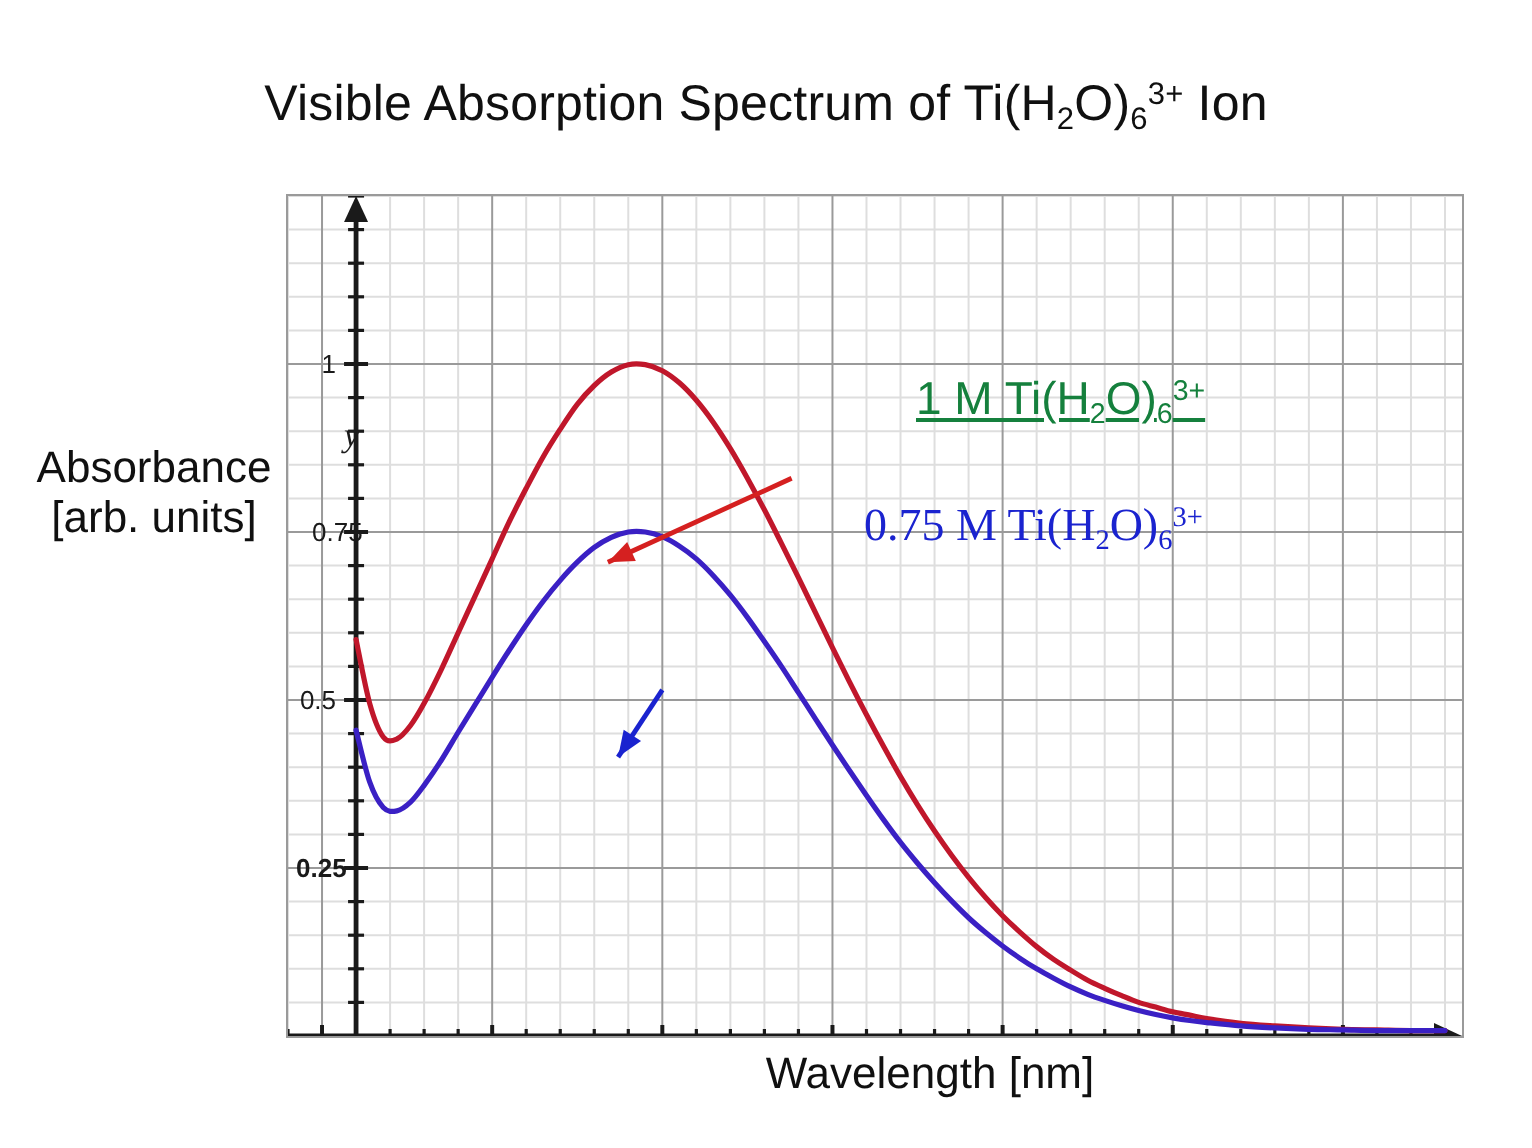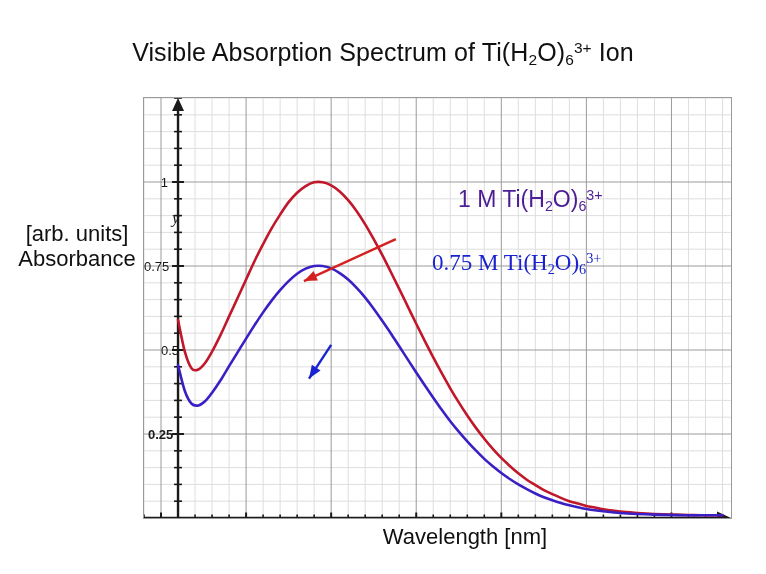--- a/index.html
+++ b/index.html
@@ -85,33 +85,33 @@
   }
 
   .series-label {
     position: absolute;
     font-size: 23px;
     white-space: nowrap;
     font-weight: 400;
   }
   .series-label sub { font-size: 0.62em; vertical-align: -0.3em; }
   .series-label sup { font-size: 0.62em; vertical-align: 0.5em; }
-  #label-series-0 { color: #4c1d95; left: 458px; top: 186px; }
+  #label-series-0 { color: #15803d; left: 458px; top: 186px; text-decoration: underline; }
   #label-series-1 { color: #1a23cf; left: 432px; top: 250px; font-family: Liberation Serif, serif; }
 </style>
 </head>
 <body>
 
 <div id="chart-title">
   <span>Visible Absorption Spectrum of Ti(H</span><sub>2</sub><span>O)</span><sub>6</sub><sup>3+</sup><span> Ion</span>
 </div>
 
 <div id="y-axis-title">
+  <div>Absorbance</div>
   <div>[arb. units]</div>
-  <div>Absorbance</div>
 </div>
 
 <div id="x-axis-title">Wavelength [nm]</div>
 
 <div id="plot-frame">
   <svg id="plot-svg" width="587" height="420" viewBox="0 0 587 420">
     <g id="grid-minor">
         <line x1="0" y1="0" x2="0" y2="420" stroke="#dedede" stroke-width="1"></line>
         <line x1="34.028985507246375" y1="0" x2="34.028985507246375" y2="420" stroke="#dedede" stroke-width="1"></line>
         <line x1="51.04347826086956" y1="0" x2="51.04347826086956" y2="420" stroke="#dedede" stroke-width="1"></line>
@@ -251,22 +251,22 @@
       </g>
     <g id="annotation-arrows">
         <line x1="251.81449275362317" y1="141.12" x2="159.93623188405797" y2="183.12000000000003" stroke="#d52020" stroke-width="2.4"></line>
         <polygon points="159.93623188405797,183.12000000000003 169.59758531380862,172.985985499051 173.9213598855664,182.44457807155462" fill="#d52020"></polygon>
         <line x1="187.15942028985506" y1="246.95999999999998" x2="165.04057971014493" y2="280.56" stroke="#1a23cf" stroke-width="2.4"></line>
         <polygon points="165.04057971014493,280.56 167.84529348649477,266.84236242522957 176.53201904803302,272.5608236709247" fill="#1a23cf"></polygon>
       </g>
   </svg>
   <div id="tick-labels" class="grid-layer">
       <div class="axis-tick-label ytick-label" style="left: 4px; width: 24.029px; top: 336px; font-weight: bold;">0.25</div>
-      <div class="axis-tick-label ytick-label" style="left: 11px; width: 24.029px; top: 252px;">0.5</div>
-      <div class="axis-tick-label ytick-label" style="left: 0px; width: 24.029px; top: 168px;">0.75</div>
+      <div class="axis-tick-label ytick-label" style="left: 0px; width: 24.029px; top: 252px;">0.5</div>
+      <div class="axis-tick-label ytick-label" style="left: 12px; width: 24.029px; top: 168px;">0.75</div>
       <div class="axis-tick-label ytick-label" style="left: 0px; width: 24.029px; top: 84px;">1</div>
     </div>
 
   <div class="axis-var-label" id="yvar" style="left:28px; top:110px;">y</div>
 </div>
 
 <div class="series-label" id="label-series-0">
   <span>1 M Ti(H</span><sub>2</sub><span>O)</span><sub>6</sub><sup>3+</sup>
 </div>
 

